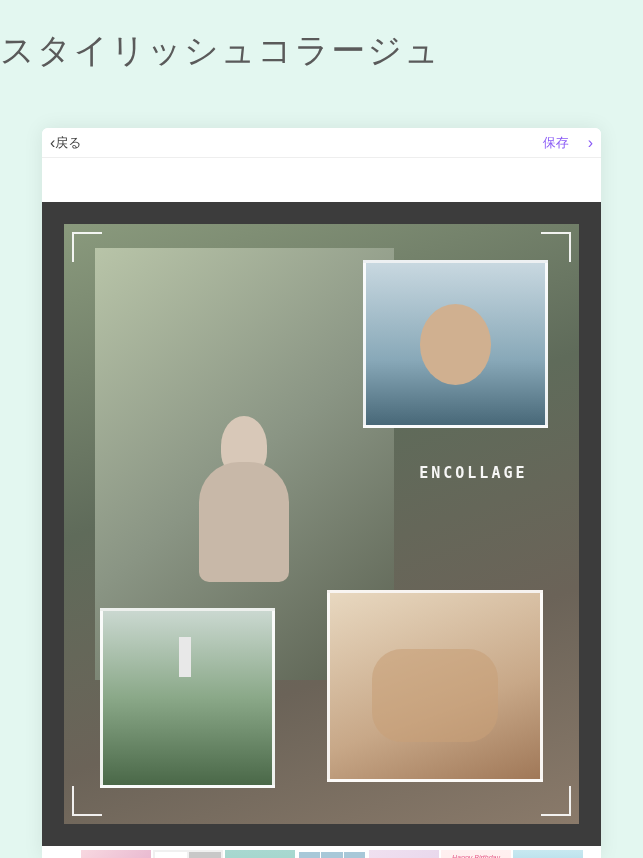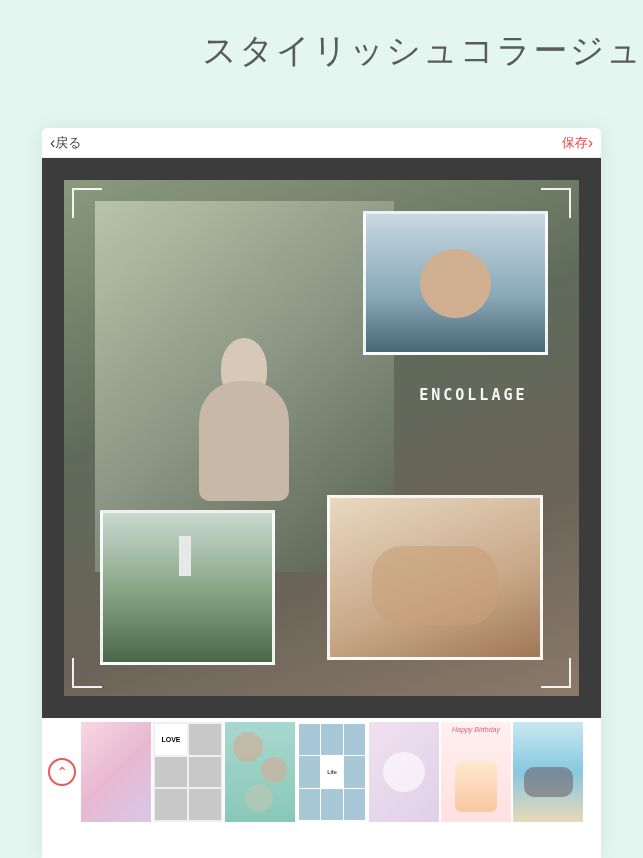--- a/index.html
+++ b/index.html
@@ -4,21 +4,21 @@
 <style>
 * { margin: 0; padding: 0; box-sizing: border-box; }
 body {
   width: 643px;
   height: 858px;
   background: #e3f7f0;
   font-family: -apple-system, "Hiragino Sans", sans-serif;
   overflow: hidden;
 }
 .hero {
-  text-align: right;
+  text-align: left;
   padding: 28px 0 0;
 }
 .hero-title {
   font-size: 34px;
   font-weight: 300;
   color: #5a5a5a;
   letter-spacing: 2px;
 }
 .hero-sub {
   font-size: 21px;
@@ -47,29 +47,30 @@
   background: #fff;
   border-bottom: 1px solid #eee;
 }
 .back-btn, .save-btn {
   display: flex;
   align-items: center;
   font-size: 13px;
   cursor: pointer;
 }
 .back-btn { color: #444; }
-.save-btn { color: #ef4444; }
+.save-btn { color: #8b5cf6; gap: 19px; }
 .chev { font-size: 16px; line-height: 1; }
 .canvas-area {
   background: #3c3c3c;
   padding: 22px;
-  height: 560px;
+  height: 644px;
   display: flex;
   align-items: center;
   justify-content: center;
+  margin-top: 44px;
 }
 .collage {
   width: 100%;
   height: 100%;
   position: relative;
   background: linear-gradient(160deg, #8a9a7d 0%, #5f6b5a 40%, #6b6358 70%, #8a7a6a 100%);
   overflow: hidden;
 }
 .main-photo {
   position: absolute;

